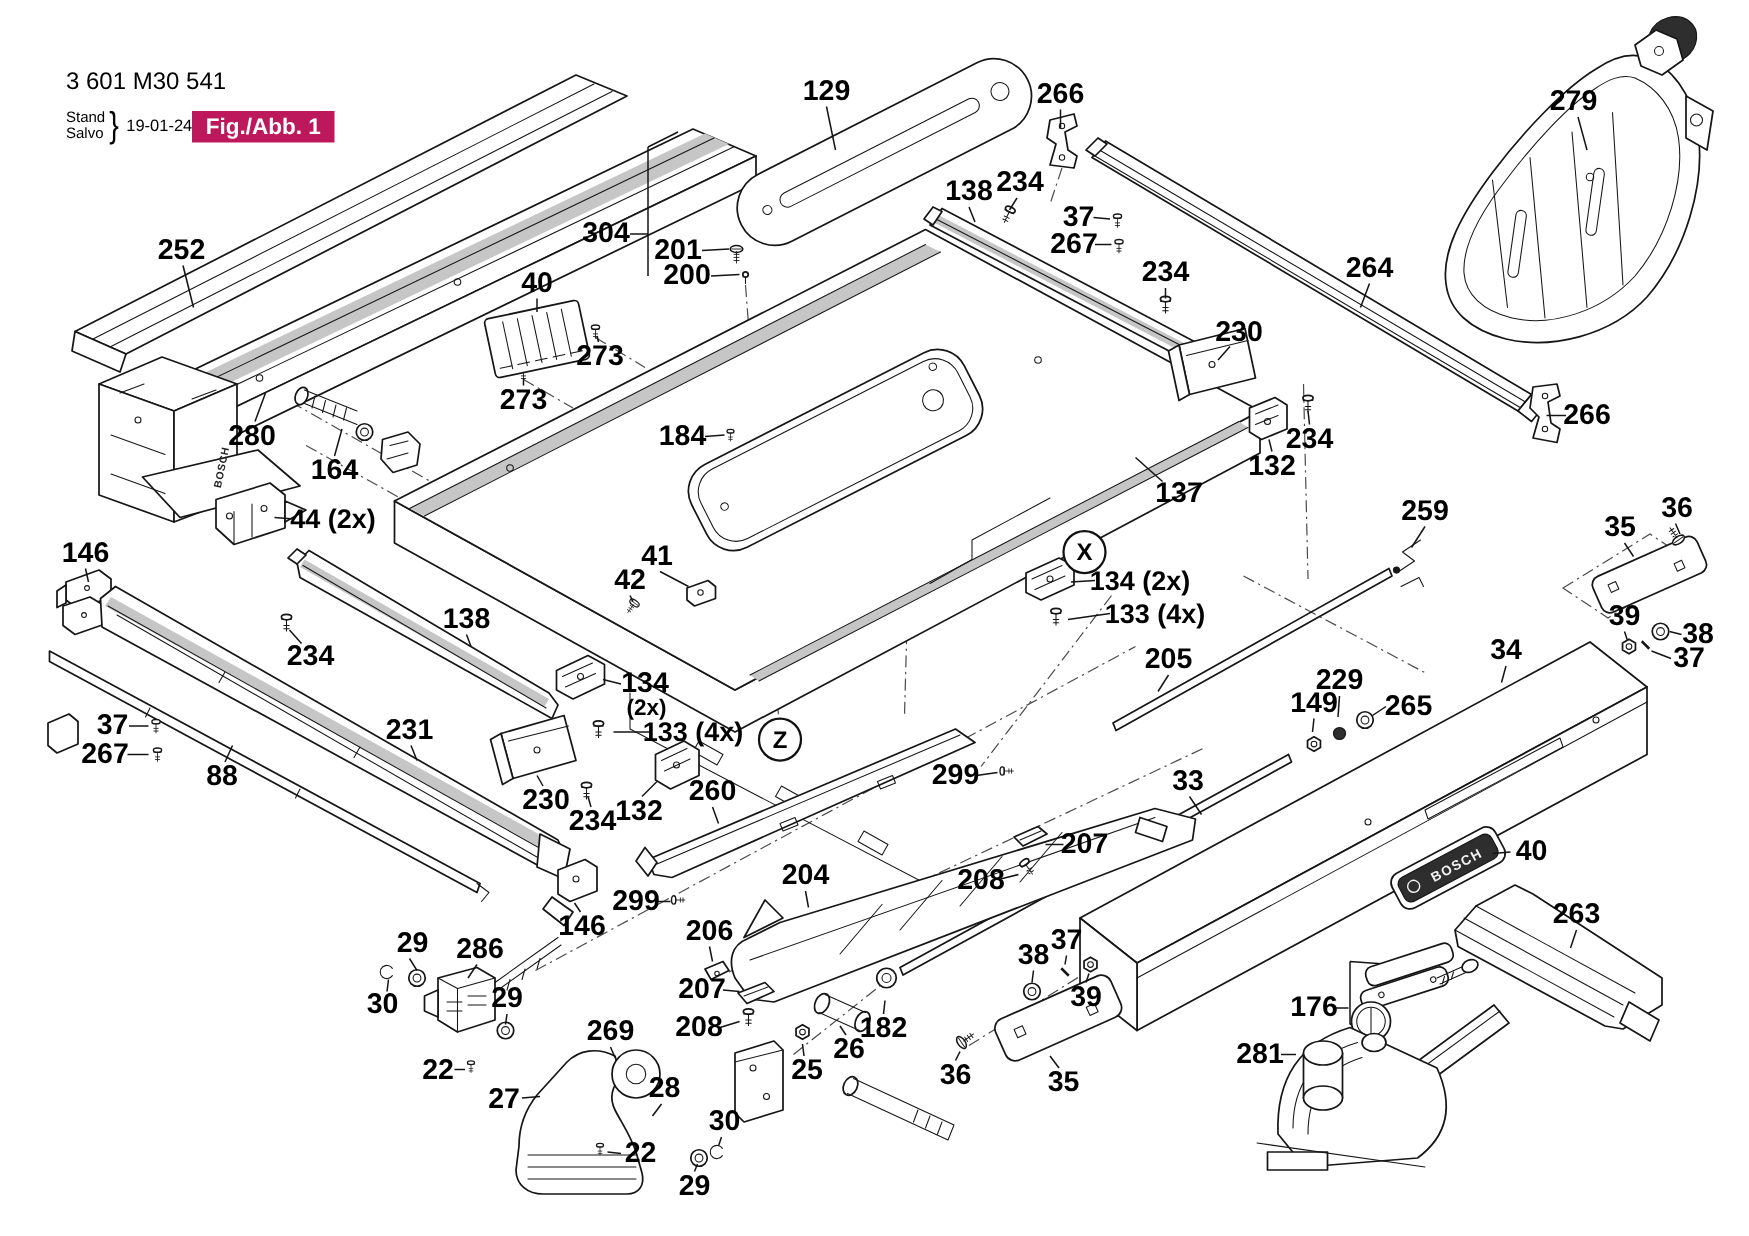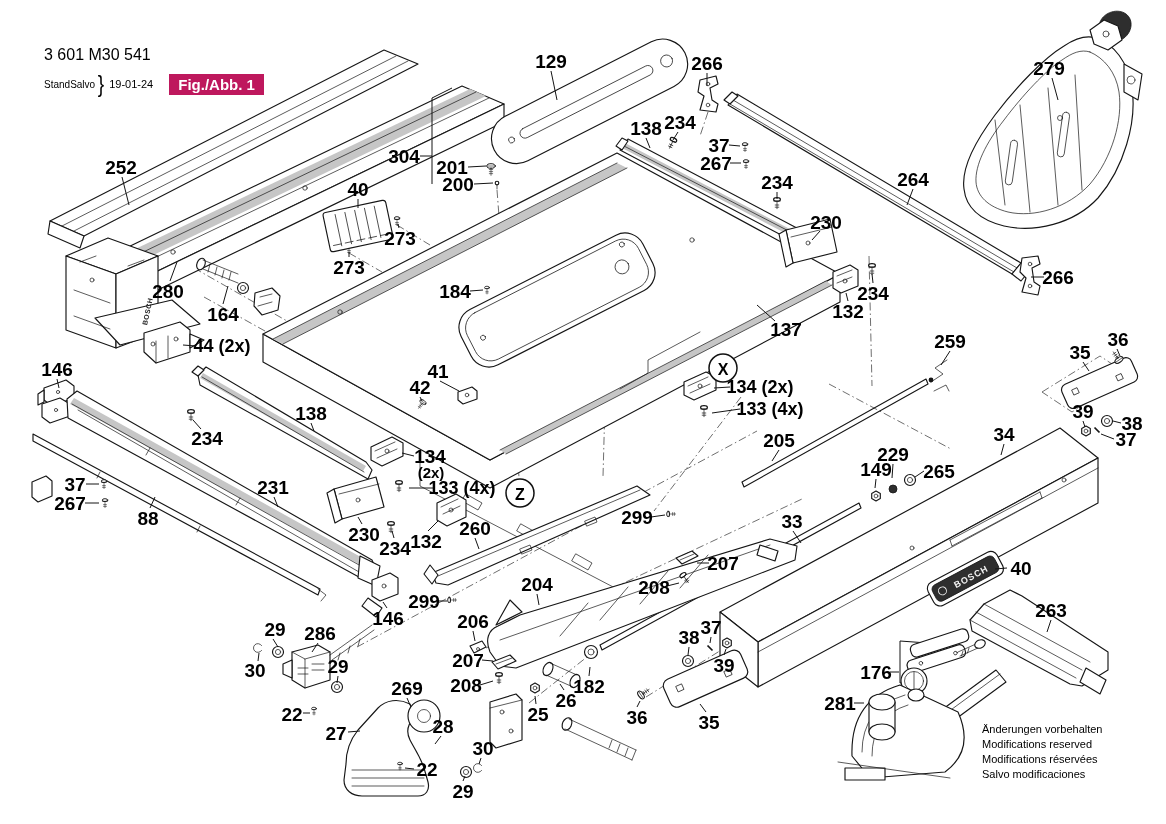--- a/index.html
+++ b/index.html
@@ -13,23 +13,23 @@
   .d{fill:none;stroke:#4a4a4a;stroke-width:.8;stroke-dasharray:8 3 1.5 3;}
   .ld{stroke:#141414;stroke-width:1;fill:none;}
   .lbl{font-weight:bold;fill:#000;}
   .tiny{font-size:7px;font-weight:bold;fill:#222;letter-spacing:.5px;}
   .badge-t{font-size:9px;font-weight:bold;fill:#f2f2f2;letter-spacing:1px;}
   .mkr{fill:#fff;stroke:#111;stroke-width:1.5;}
   .mkt{font-size:16px;font-weight:bold;fill:#000;}
   .hdr{position:absolute;left:44px;top:46px;color:#000;}
   .pn{font-size:16px;margin-bottom:6px;}
   .issue-row{display:flex;align-items:center;}
-  .stack{display:flex;flex-direction:row;font-size:10px;line-height:11px;}
+  .stack{display:flex;flex-direction:column;font-size:10px;line-height:11px;}
   .brace{font-size:24px;font-weight:400;margin:0 4px 0 2px;transform:scaleX(.8);}
-  .date{font-size:11px;margin-right:16px;}
+  .date{font-size:11px;margin-right:0;}
   .figbox{background:#be185d;color:#fff;font-size:15px;font-weight:bold;padding:2px 9px;}
   .ftr{position:absolute;left:982px;top:722px;font-size:11px;line-height:15px;color:#000;}
 </style>
 </head>
 <body>
 
 <div id="page">
 
 <svg id="diagram" width="1166" height="824" viewBox="0 0 1166 824">
 
@@ -810,20 +810,14 @@
     <div class="stack">
       <span>Stand</span>
       <span>Salvo</span>
     </div>
     <span class="brace">}</span>
     <span class="date">19-01-24</span>
     <span class="figbox">Fig./Abb. 1</span>
   </div>
 </div>
 
-<div class="ftr">
-  <div>Änderungen vorbehalten</div>
-  <div>Modifications reserved</div>
-  <div>Modifications réservées</div>
-  <div>Salvo modificaciones</div>
+
 </div>
 
-</div>
-
 </body></html>

